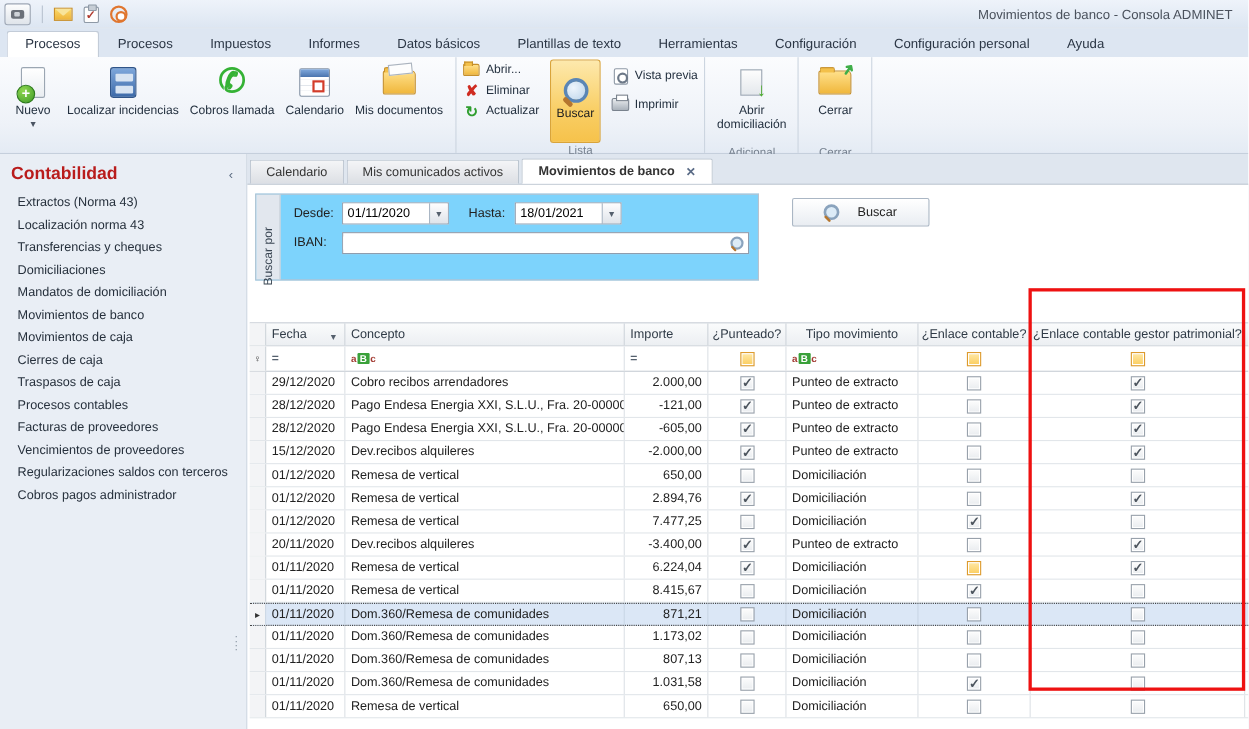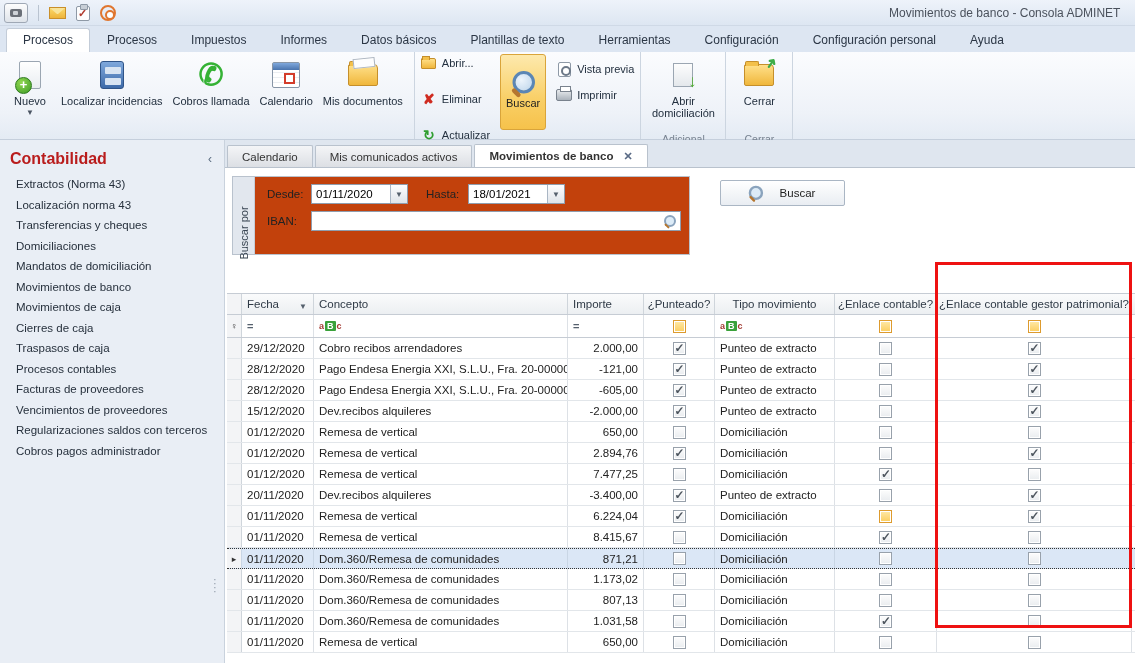--- a/index.html
+++ b/index.html
@@ -49,21 +49,21 @@
   .ic-cabinet:after { content:""; position:absolute; left:4px; top:16px; width:16px; height:7px; background:#d8e4f2; border-radius:1px; }
   .ic-phone { color:#35b235; font-size:30px; line-height:30px; font-weight:bold; }
   .ic-cal { width:28px; height:26px; border:1px solid #8795a6; border-radius:2px; background:repeating-linear-gradient(#fff, #fff 4px, #d7dde4 5px); position:relative; }
   .ic-cal:before { content:""; position:absolute; left:0; top:0; width:100%; height:7px; background:linear-gradient(#7fa8dc,#4a74ae); }
   .ic-cal:after { content:""; position:absolute; right:4px; top:10px; width:7px; height:7px; border:2px solid #d33c2a; background:#fff; }
   .folder { width:30px; height:22px; background:linear-gradient(#ffe08a,#f0b73c); border:1px solid #c58f2b; border-radius:2px 4px 2px 2px; position:relative; }
   .folder:before { content:""; position:absolute; left:0; top:-4px; width:12px; height:4px; background:#f3c04a; border:1px solid #c58f2b; border-bottom:none; border-radius:2px 2px 0 0; }
   .folder.docs:after { content:""; position:absolute; left:4px; top:-7px; width:20px; height:8px; background:#fdfdfd; border:1px solid #aab3be; transform:rotate(-6deg); }
 
   
-  .smallcol { display:flex; flex-direction:column; gap:22px; padding:4px 6px 0 6px; }
+  .smallcol { display:flex; flex-direction:column; gap:5px; padding:4px 6px 0 6px; }
   .smallbtn { display:flex; align-items:center; gap:5px; font-size:11px; color:#23303f; cursor:default; }
   .ic16 { width:16px; height:14px; display:inline-flex; align-items:center; justify-content:center; }
   .minifolder { width:15px; height:11px; background:linear-gradient(#ffe08a,#f0b73c); border:1px solid #c58f2b; border-radius:1px 2px 1px 1px; position:relative; }
   .minifolder:before { content:""; position:absolute; left:0; top:-3px; width:6px; height:3px; background:#f3c04a; border:1px solid #c58f2b; border-bottom:none; }
   .ic-del { color:#cf2b20; font-weight:bold; font-size:14px; }
   .ic-ref { color:#2f9e2f; font-weight:bold; font-size:14px; }
   .ic-prev { width:13px; height:15px; background:#fff; border:1px solid #8e99a6; border-radius:2px; position:relative; }
   .ic-prev:after { content:""; position:absolute; left:2px; top:3px; width:6px; height:6px; border:2px solid #6d7988; border-radius:50%; }
   .ic-print { width:16px; height:12px; background:linear-gradient(#e8ebee,#aab2bb); border:1px solid #79828d; border-radius:2px; position:relative; }
   .ic-print:before { content:""; position:absolute; left:3px; top:-4px; width:9px; height:4px; background:#fff; border:1px solid #79828d; }
@@ -87,21 +87,21 @@
 
   
   #main { position:absolute; left:225px; top:140px; width:910px; height:523px; background:#dfe6ef; }
   #dtabstrip { position:absolute; left:0; top:5px; width:910px; height:23px; display:flex; align-items:flex-end; padding-left:2px; border-bottom:1px solid #b9c2cd; }
   .dtab { height:22px; padding:4px 14px; font-size:11.5px; color:#333; background:linear-gradient(#f4f5f7,#dcdfe4); border:1px solid #b9c2cd; border-bottom:none; margin-right:2px; border-radius:2px 2px 0 0; display:flex; gap:10px; align-items:center; }
   .dtab.active { background:#fff; font-weight:bold; height:23px; }
   .dtab .closex { color:#5a6b86; font-weight:bold; font-size:11px; }
   #content { position:absolute; left:0; top:28px; width:910px; height:495px; background:#fff; }
 
   
-  #search-panel { position:absolute; left:7px; top:8px; width:458px; height:79px; background:#c2410c; border:1px solid #b9c2cd; display:flex; }
+  #search-panel { position:absolute; left:7px; top:8px; width:458px; height:79px; background:#7dd3fc; border:1px solid #b9c2cd; display:flex; }
   #bp-strip { width:22px; background:#e2e7ee; border-right:1px solid #c5cdd8; position:relative; }
   #bp-label { position:absolute; left:-26px; top:50px; transform:rotate(-90deg); transform-origin:center; width:74px; text-align:center; font-size:11px; color:#3a4653; white-space:nowrap; }
   #sp-fields { flex:1; padding:7px 8px 0 12px; }
   .sp-row { display:flex; align-items:center; margin-bottom:7px; }
   .sp-lab { font-size:11.5px; color:#222; width:44px; }
   .datebox { display:flex; border:1px solid #8f9dae; background:#fff; height:20px; }
   .datebox input { border:none; outline:none; width:78px; padding:0 4px; font-size:11.5px; font-family:"Liberation Sans",sans-serif; }
   .dd { width:17px; background:linear-gradient(#fdfdfe,#dfe4ea); border-left:1px solid #aab6c4; color:#55606d; font-size:8px; display:flex; align-items:center; justify-content:center; }
   .gap { width:18px; }
   #iban-box { display:flex; border:1px solid #8f9dae; background:#fff; height:20px; flex:1; align-items:center; }

